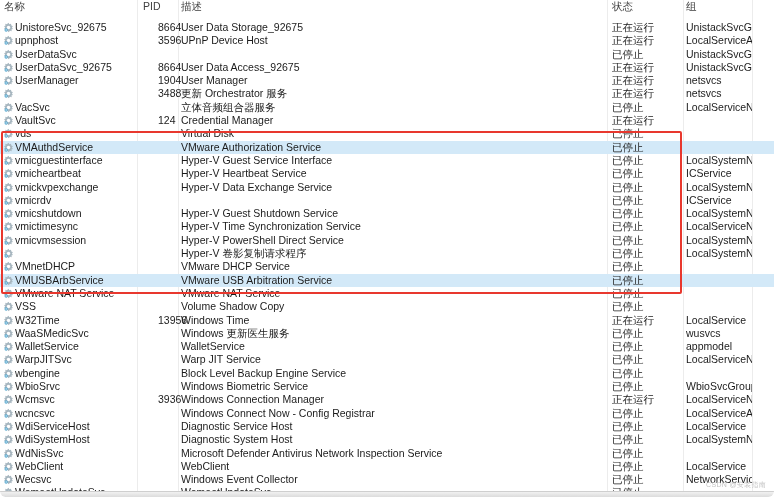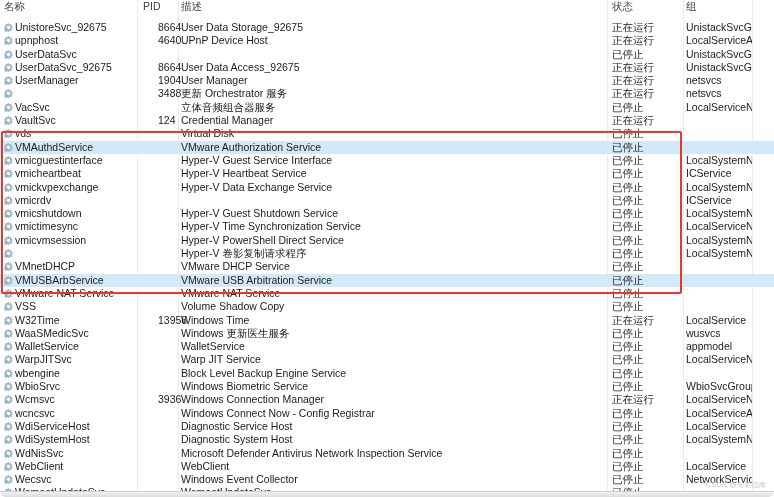--- a/index.html
+++ b/index.html
@@ -77,21 +77,21 @@
       <div class="row">
         <span class="cell c-icon">
   <svg viewBox="0 0 16 16" width="11" height="11" aria-hidden="true">
     <path fill="#a8b7c0" d="M8 1l1.2 2.2 2.4-.6.6 2.4L14.4 6 13 8l1.4 2-2.2 1 .6 2.4-2.4-.6L8 15l-1.2-2.2-2.4.6-.6-2.4L1.6 10 3 8 1.6 6l2.2-1-.6-2.4 2.4.6z"></path>
     <circle cx="8" cy="8" r="2.5" fill="#ffffff"></circle>
     <circle cx="4.6" cy="11.6" r="2.4" fill="#5aa9cf"></circle>
     <circle cx="4.6" cy="11.6" r="1.1" fill="#cfe9f5"></circle>
   </svg>
 </span>
         <span class="cell c-name">upnphost</span>
-        <span class="cell c-pid">4640</span>
+        <span class="cell c-pid">3596</span>
         <span class="cell c-desc">UPnP Device Host</span>
         <span class="cell c-status">正在运行</span>
         <span class="cell c-group">LocalServiceA...</span>
       </div>
       <div class="row">
         <span class="cell c-icon">
   <svg viewBox="0 0 16 16" width="11" height="11" aria-hidden="true">
     <path fill="#a8b7c0" d="M8 1l1.2 2.2 2.4-.6.6 2.4L14.4 6 13 8l1.4 2-2.2 1 .6 2.4-2.4-.6L8 15l-1.2-2.2-2.4.6-.6-2.4L1.6 10 3 8 1.6 6l2.2-1-.6-2.4 2.4.6z"></path>
     <circle cx="8" cy="8" r="2.5" fill="#ffffff"></circle>
     <circle cx="4.6" cy="11.6" r="2.4" fill="#5aa9cf"></circle>

